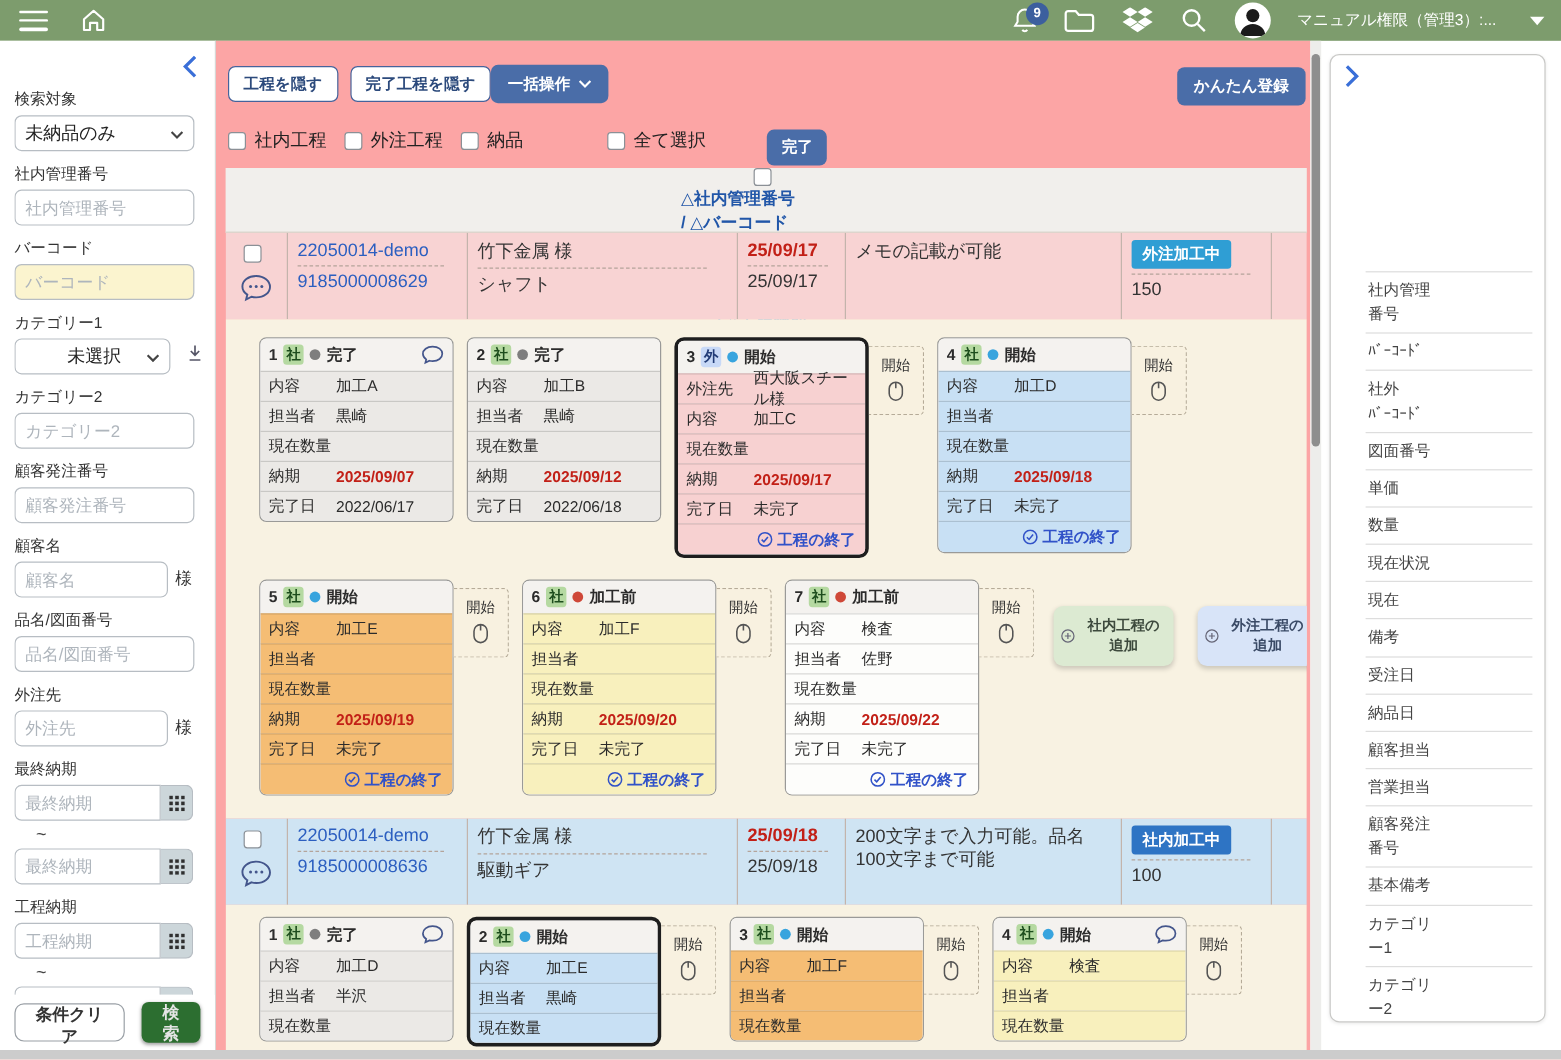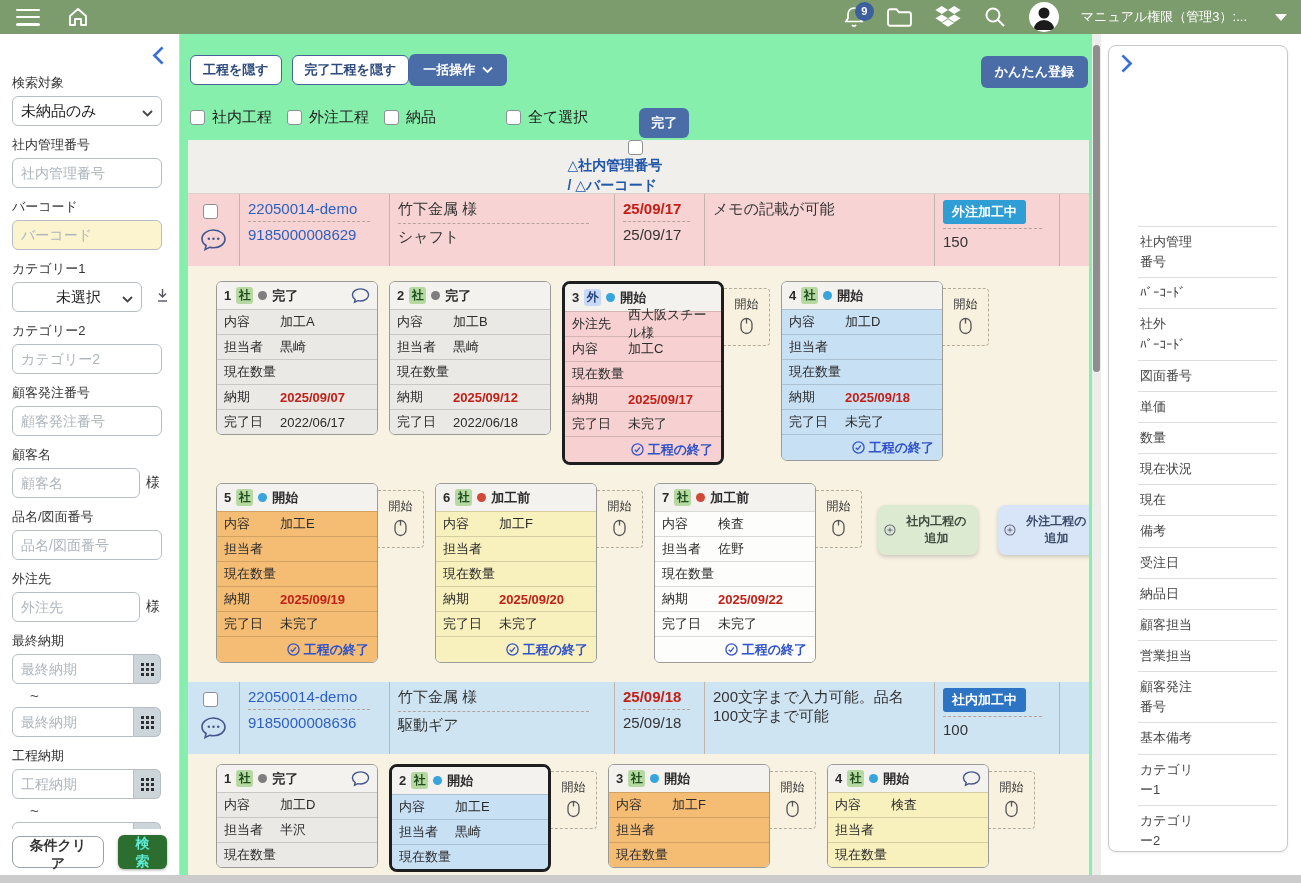--- a/index.html
+++ b/index.html
@@ -38,24 +38,24 @@
   .f-date { display:flex; }
   .f-date input { width:122px; border-radius:6px 0 0 6px; }
   .cal-btn { width:27px; height:30px; background:#ccd6da; border:1px solid #b7bdc3; border-left:none;
              border-radius:0 6px 6px 0; display:flex; align-items:center; justify-content:center; cursor:pointer; }
   .tilde { font-size:15px; color:#444; margin:3px 0 3px 18px; }
   .sb-buttons { position:absolute; left:0; bottom:0; width:179px; height:46px; background:#fff;
                 display:flex; align-items:center; gap:14px; padding:0 12px; }
   .btn-clear { height:32px; padding:0 13px; background:#fff; border:1px solid #9aa0a6; border-radius:8px;
                font-size:14px; font-weight:bold; color:#333; cursor:pointer; font-family:inherit; }
   .btn-searchgo { height:34px; padding:0 12px; background:#2c6e30; border:none; border-radius:6px;
-               font-size:14px; font-weight:bold; color:#5eead4; cursor:pointer; box-shadow:0 1px 3px rgba(0,0,0,.35); font-family:inherit; }
+               font-size:14px; font-weight:bold; color:#e5e5e5; cursor:pointer; box-shadow:0 1px 3px rgba(0,0,0,.35); font-family:inherit; }
 
   
-  .main { position:absolute; left:180px; top:34px; width:912px; height:841px; background:#86efac; overflow:hidden; }
+  .main { position:absolute; left:180px; top:34px; width:912px; height:841px; background:#fca5a5; overflow:hidden; }
   .toolbar { position:absolute; top:20px; left:10px; display:flex; align-items:center; }
   .btn-outline { height:30px; padding:0 12px; background:#fff; border:1.5px solid #46639b; border-radius:6px;
                  color:#2c4a7c; font-size:13px; font-weight:bold; cursor:pointer; font-family:inherit; }
   .btn-blue { height:32px; padding:0 14px; background:#4a6da8; border:none; border-radius:6px;
               color:#fff; font-size:13px; font-weight:bold; cursor:pointer; display:flex; align-items:center; gap:7px; font-family:inherit; }
   .btn-quick { position:absolute; top:22px; right:4px; height:32px; }
   .checkrow { position:absolute; top:74px; left:10px; display:flex; align-items:flex-start; font-size:15px; color:#222; }
   .ck-item { display:flex; align-items:center; margin-right:15px; cursor:pointer; }
   .cb { width:15px; height:15px; border:1.5px solid #8b9096; border-radius:3px; background:#fff; margin-right:7px; flex:none; }
   .btn-done { height:30px; padding:0 12px; }

